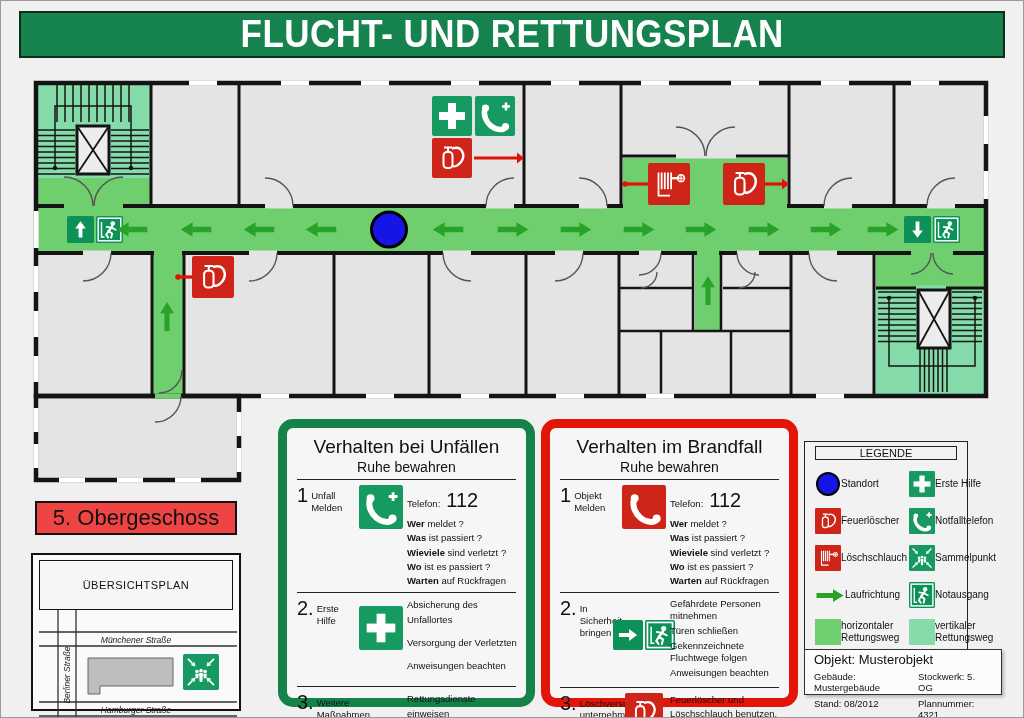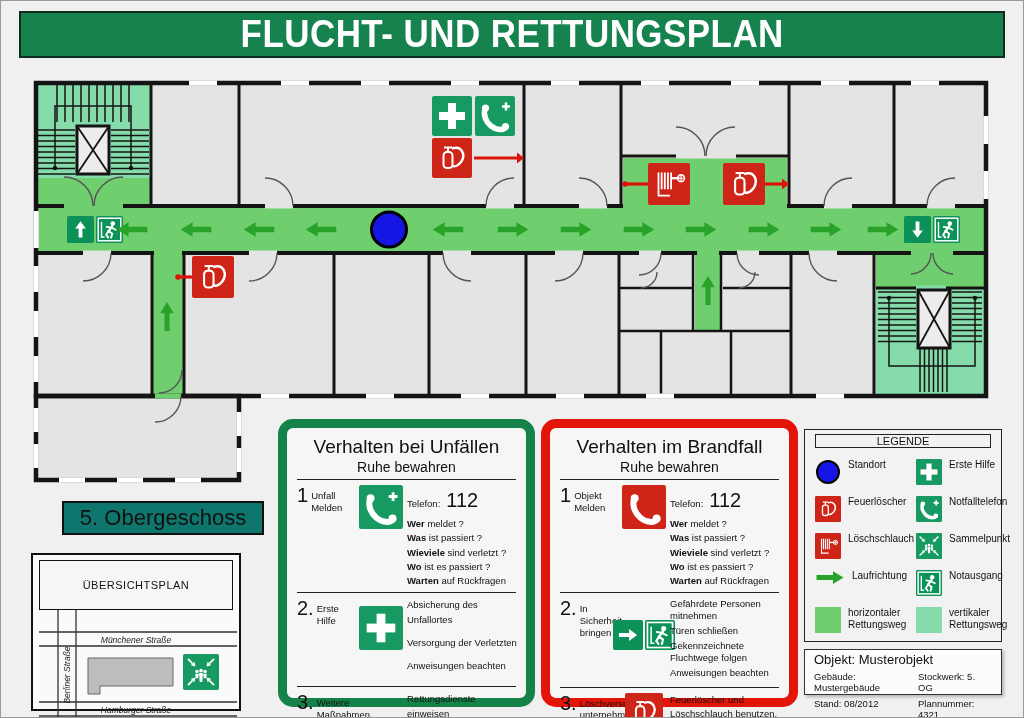--- a/index.html
+++ b/index.html
@@ -5,23 +5,23 @@
   html,body{margin:0;padding:0;background:#d8d8d8;}
   .page{position:relative;width:1024px;height:718px;background:#f0f0f0;border:1px solid #9a9a9a;
         box-sizing:border-box;font-family:"Liberation Sans",sans-serif;color:#111;overflow:hidden;}
   
   .banner{position:absolute;left:18px;top:10px;width:986px;height:47px;background:#16824e;
           border:2px solid #0d2e1c;box-sizing:border-box;display:flex;align-items:center;justify-content:center;}
   .banner h1{margin:0;color:#fff;font-size:38px;font-weight:700;letter-spacing:.5px;transform:scaleX(.92);white-space:nowrap;}
   
   .plan{position:absolute;left:30px;top:75px;}
   
-  .floor-label{position:absolute;left:34px;top:500px;width:202px;height:34px;background:#0f766e;
+  .floor-label{position:absolute;left:34px;top:500px;width:202px;height:34px;background:#ef4444;
                border:2px solid #111;box-sizing:border-box;display:flex;align-items:center;justify-content:center;
-               font-size:22px;margin-left:27px;}
+               font-size:22px;}
   
   .overview{position:absolute;left:30px;top:552px;width:210px;height:158px;background:#fafafa;
             border:2px solid #111;box-sizing:border-box;}
   .ov-title{margin:5px 6px 0;border:1.5px solid #111;text-align:center;font-size:11px;padding:18px 0;
             letter-spacing:.5px;background:#f6f6f6;}
   
   .panel{position:absolute;top:418px;width:257px;height:288px;background:#f6f6f6;border-radius:15px;
          box-sizing:border-box;padding:6px 0 0;}
   .panel.green{left:277px;border:9px solid #158249;}
   .panel.red{left:540px;border:9px solid #e31408;}
@@ -35,25 +35,25 @@
   .icon-cell{display:flex;justify-content:center;align-items:flex-start;}
   .icon-col{display:flex;flex-direction:column;gap:2px;align-items:center;}
   .icon-row{display:flex;gap:2px;align-items:center;}
   .txt{font-size:9.5px;line-height:1.5;}
   .telrow{display:flex;align-items:baseline;gap:6px;margin-bottom:2px;}
   .tel-num{font-size:20px;}
   .spaced div{margin-bottom:9px;}
   .mspaced div{margin-bottom:4px;line-height:1.2;}
   .qline b{font-weight:700;}
   
-  .legend{position:absolute;left:803px;top:428px;width:198px;height:213px;background:#f2f2f2;
+  .legend{position:absolute;left:803px;top:440px;width:164px;height:213px;background:#f2f2f2;
           border:1.5px solid #222;box-sizing:border-box;}
   .legend-title{margin:4px 10px 2px;border:1.2px solid #222;text-align:center;font-size:11px;padding:0;}
   .legend-grid{display:grid;grid-template-columns:1fr 1fr;row-gap:11px;column-gap:2px;padding:9px 4px 4px 10px;}
-  .lg-item{display:flex;align-items:flex-start;gap:7px;}
+  .lg-item{display:flex;align-items:center;}
   .lg-label{font-size:10px;line-height:1.2;width:62px;}
   .lg-sq{width:26px;height:26px;flex:0 0 26px;}
   
   .infobox{position:absolute;left:803px;top:648px;width:198px;height:46px;background:#fcfcfc;
            border:1.5px solid #333;box-sizing:border-box;box-shadow:2px 2px 3px rgba(0,0,0,.25);padding:2px 9px;}
   .ib-title{font-size:13px;margin-bottom:4px;}
   .ib-grid{display:grid;grid-template-columns:104px 1fr;row-gap:5px;font-size:9.5px;}
 </style>
 </head>
 <body>

